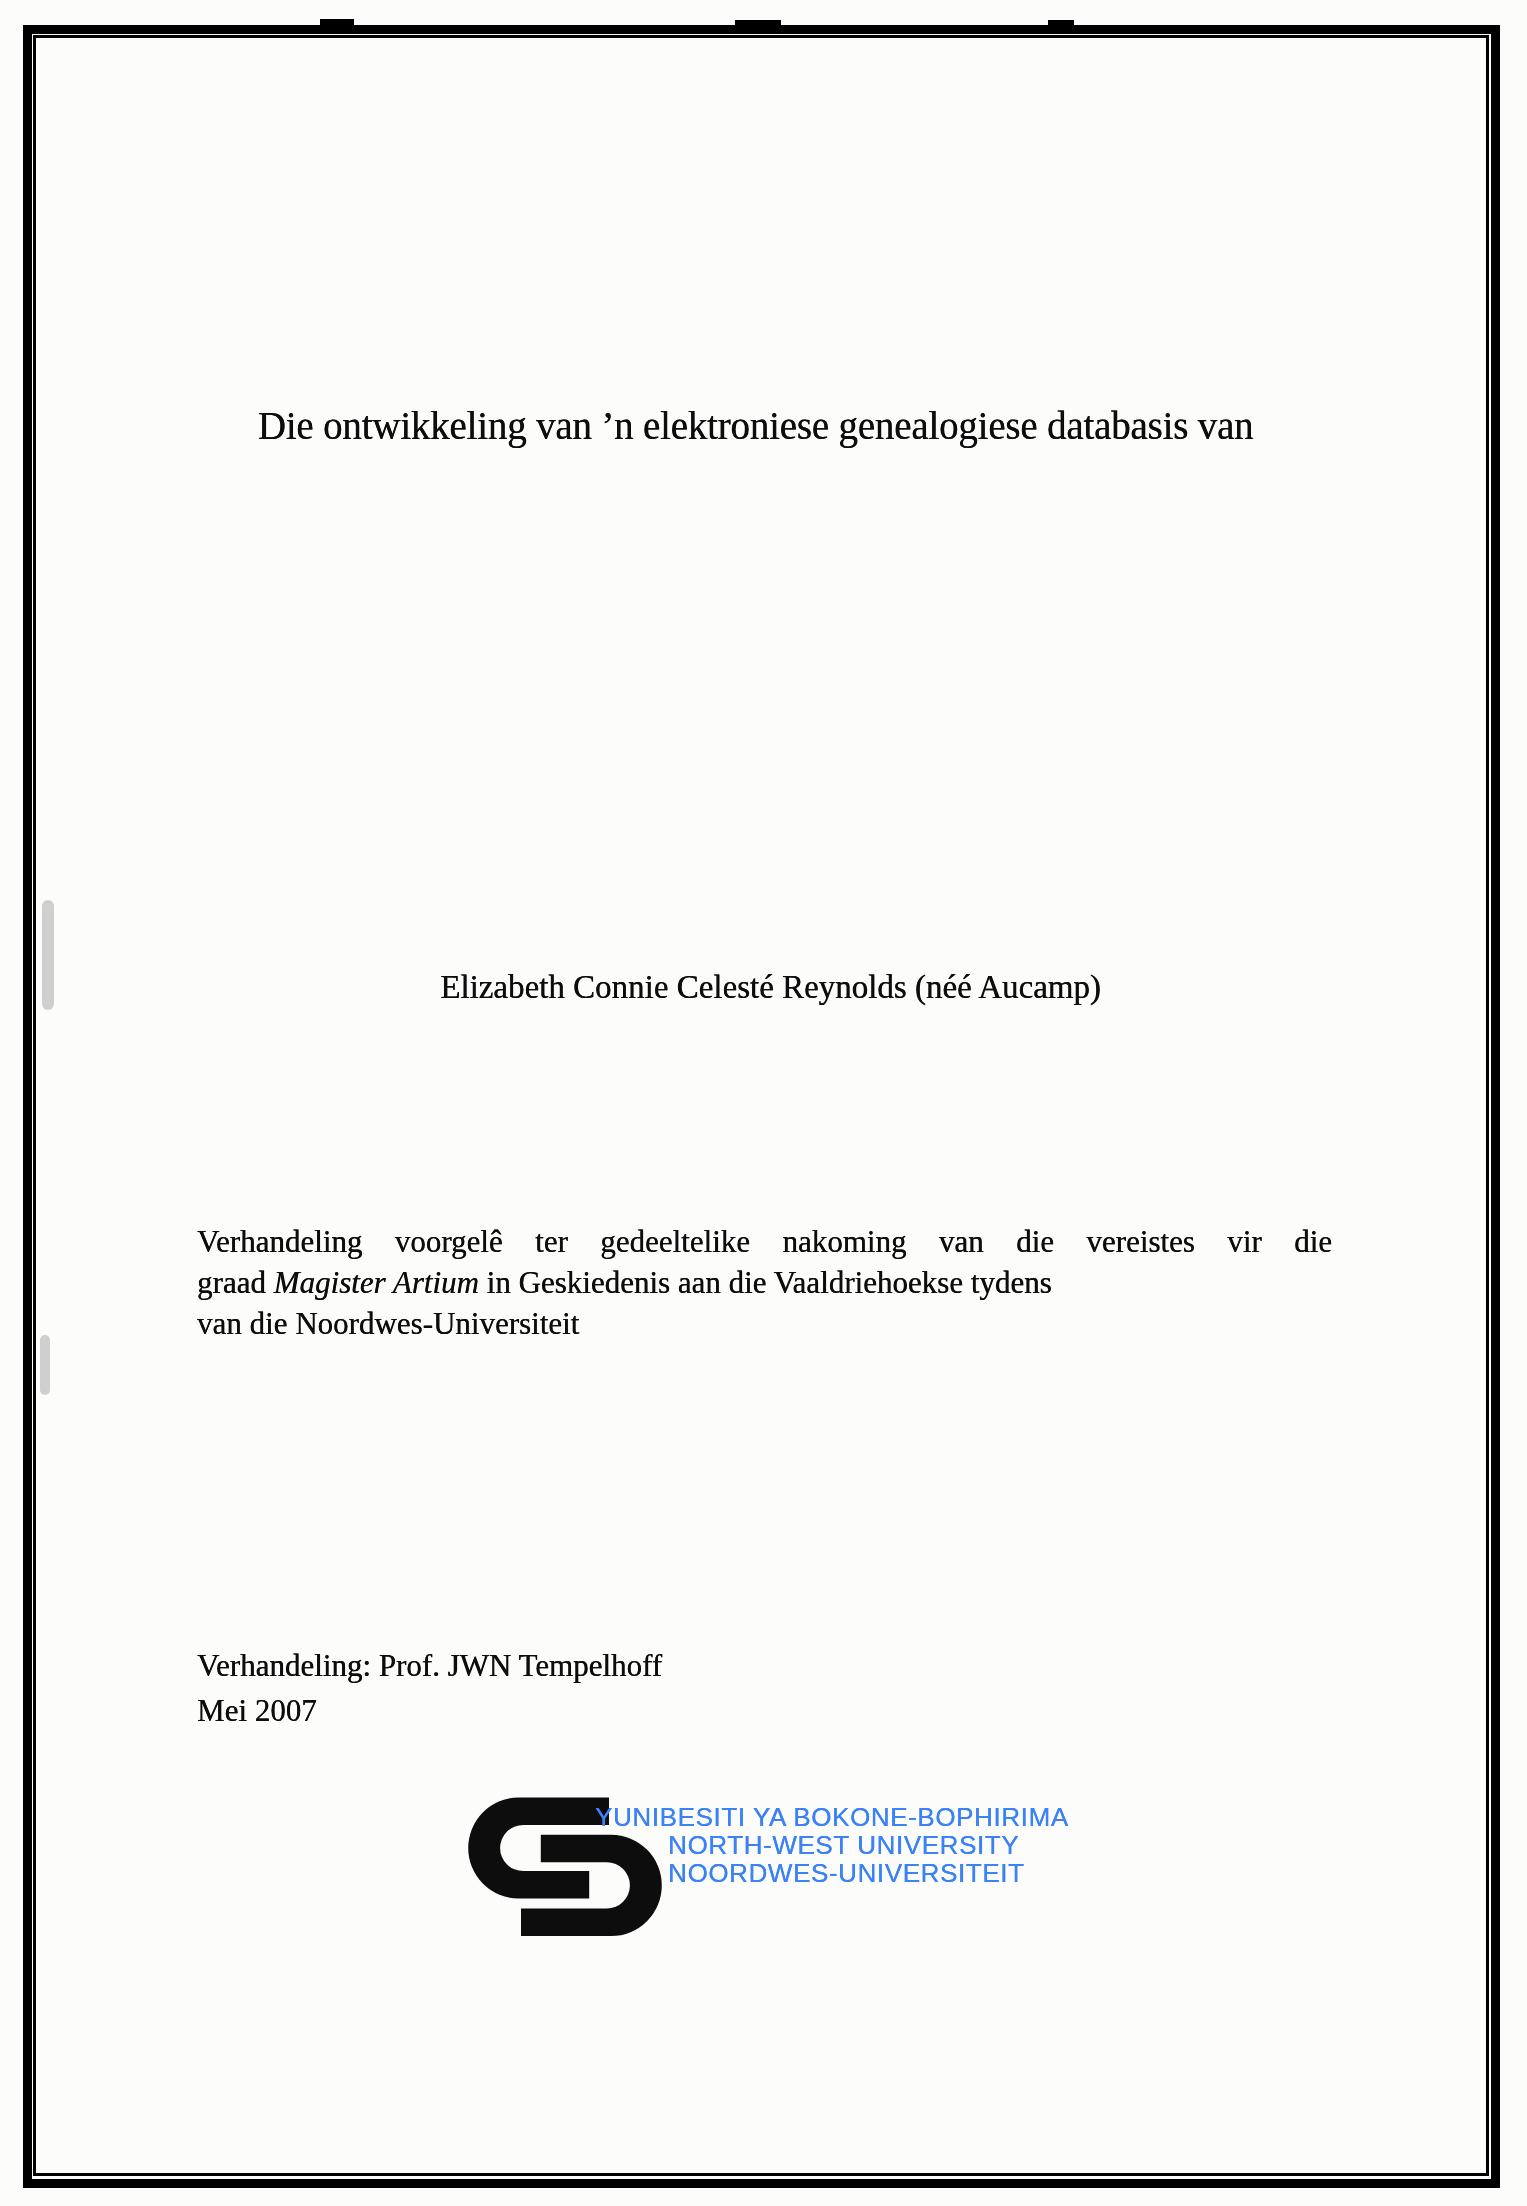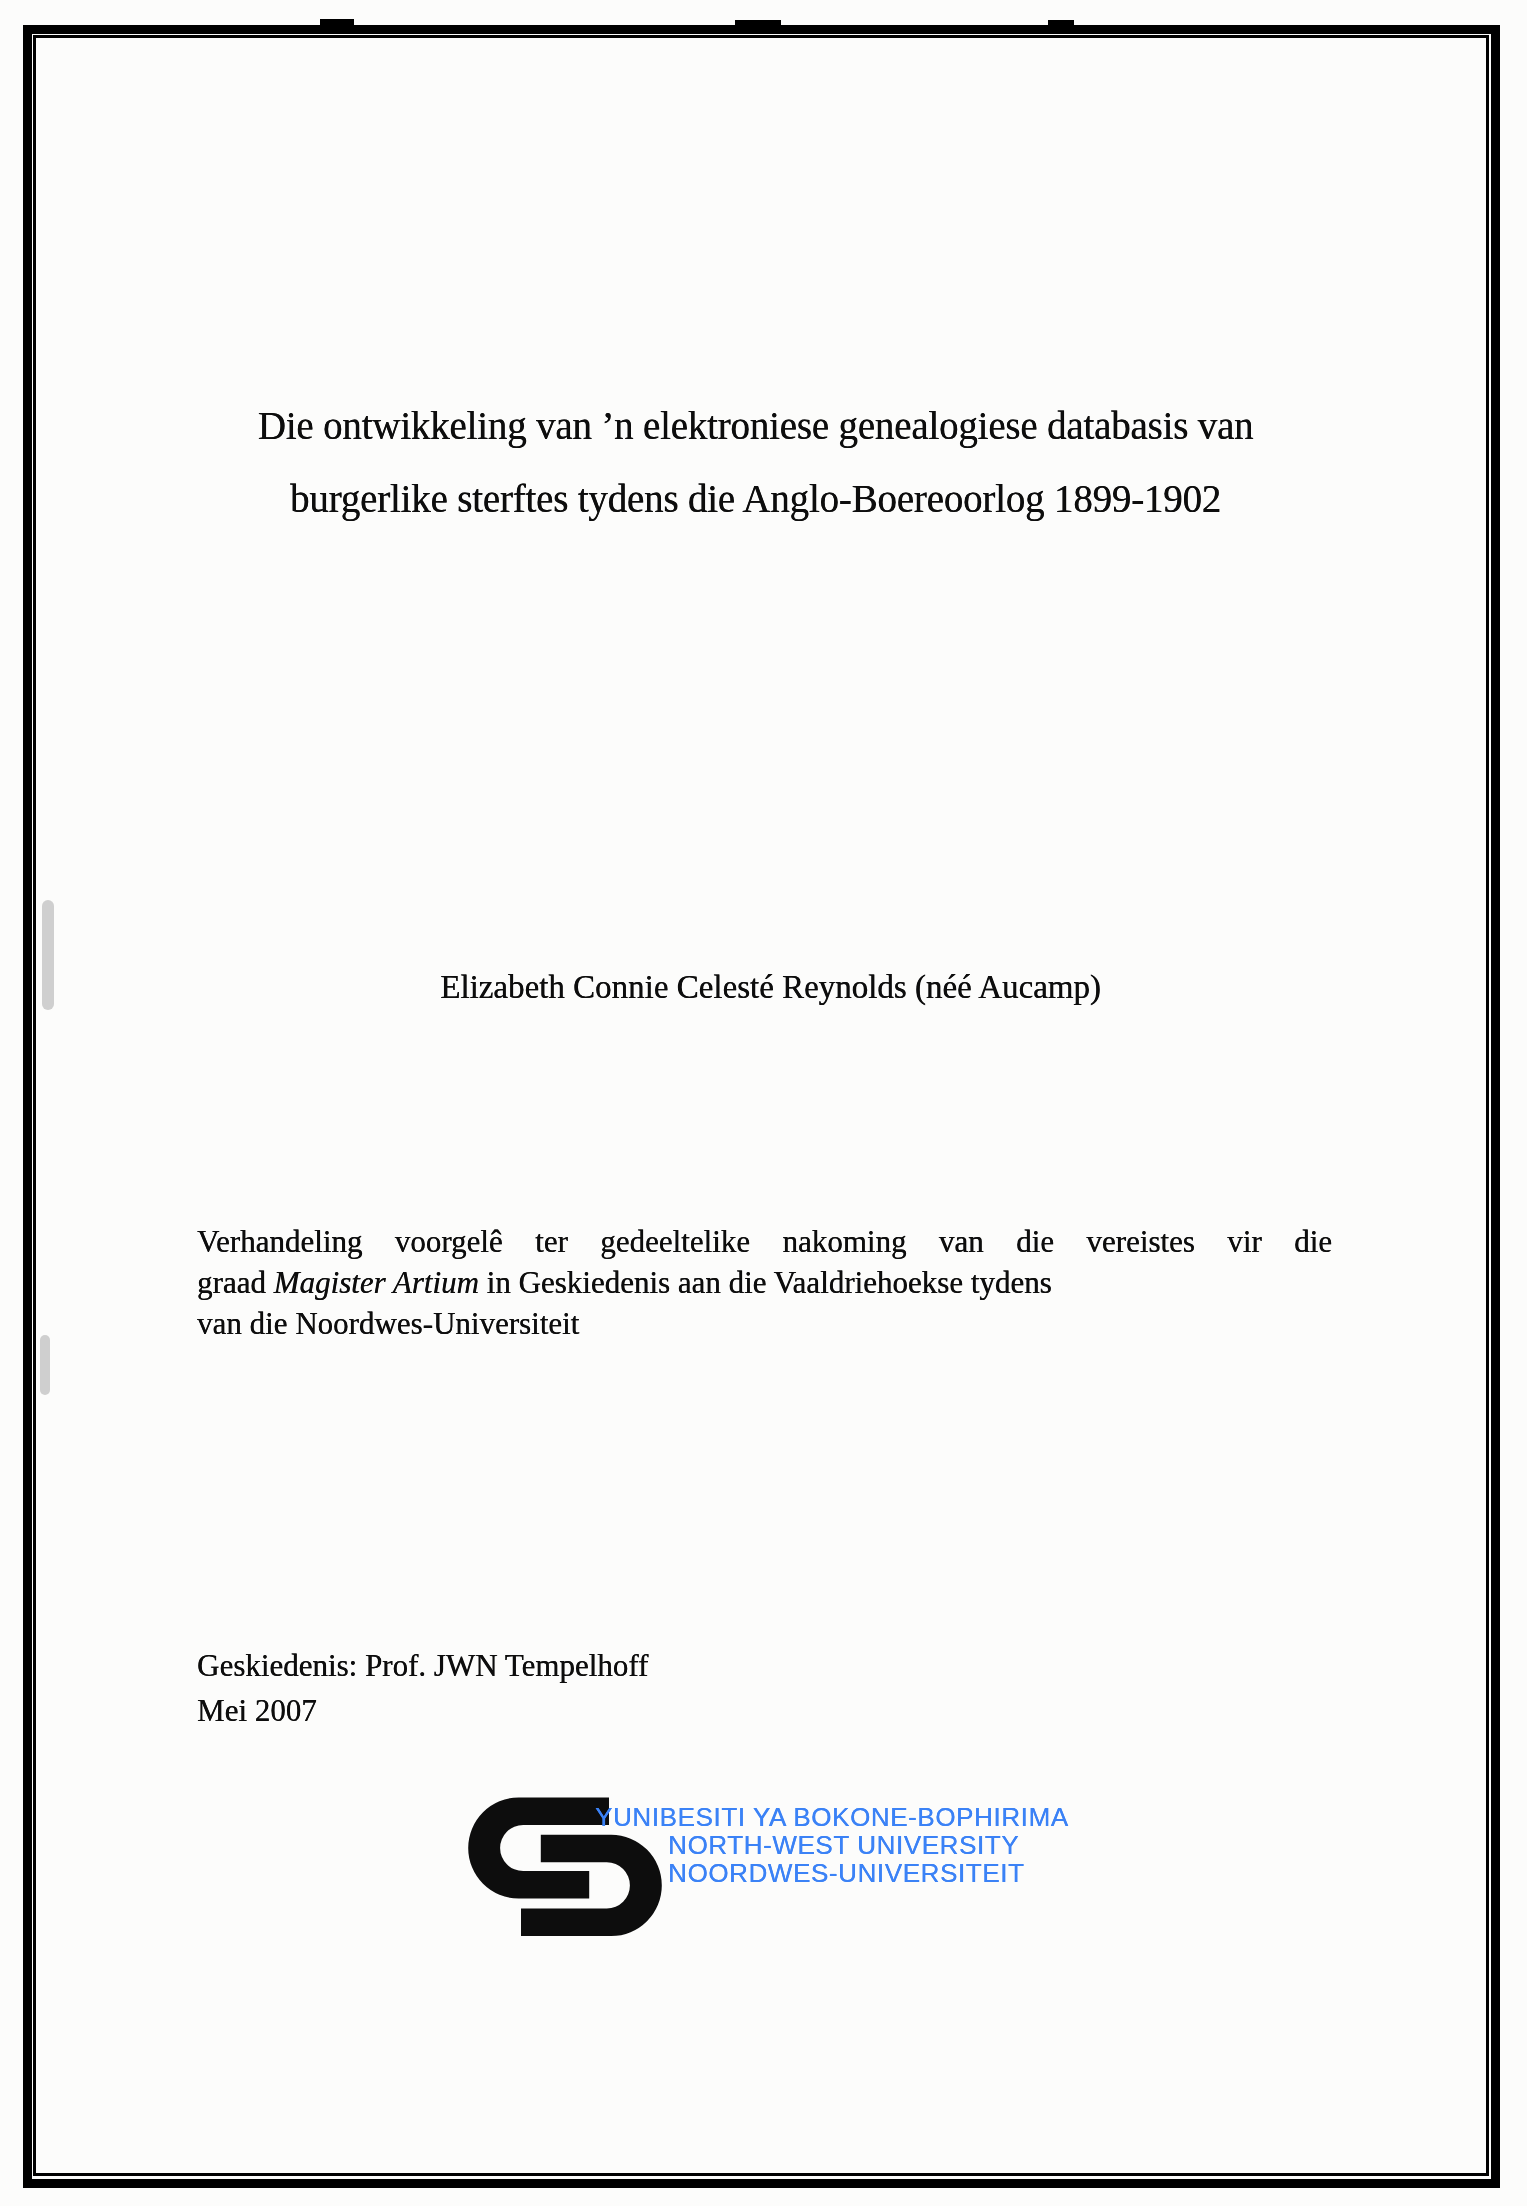--- a/index.html
+++ b/index.html
@@ -127,33 +127,32 @@
 <div class="artifact a1"></div>
 <div class="artifact a2"></div>
 <div class="artifact a3"></div>
 <div class="artifact smudge s1"></div>
 <div class="artifact smudge s2"></div>
 
 <main class="content">
 
   <h1 class="title">
     <span class="title-line">Die ontwikkeling van ’n elektroniese genealogiese databasis van</span>
-    <span class="title-line">burgerlike sterftes tydens die Anglo-Boereoorlog 1899-1902</span>
   </h1>
 
 
   <p class="author">Elizabeth Connie Celesté Reynolds (néé Aucamp)</p>
 
   <p class="statement">
     <span class="line line-justified">Verhandeling voorgelê ter gedeeltelike nakoming van die vereistes vir die</span>
     <span class="line"><span>graad </span><em>Magister Artium</em><span> in Geskiedenis aan die Vaaldriehoekse tydens</span></span>
     <span class="line">van die Noordwes-Universiteit</span>
   </p>
 
-  <p class="supervisor">Geskiedenis: Prof. JWN Tempelhoff</p>
+  <p class="supervisor">Verhandeling: Prof. JWN Tempelhoff</p>
 
   <p class="date">Mei 2007</p>
 
   <div class="logo">
     <svg class="logo-mark" width="220" height="150" viewBox="0 0 200 136" aria-hidden="true">
 
       <path d="M 58,2 H 140 V 27 H 62 A 21,21 0 0 0 62,69 H 122 V 94 H 58 A 46,46 0 0 1 58,2 Z"></path>
 
       <path d="M 58,2 H 140 V 27 H 62 A 21,21 0 0 0 62,69 H 122 V 94 H 58 A 46,46 0 0 1 58,2 Z" transform="rotate(180 100 65)"></path>
     </svg>

